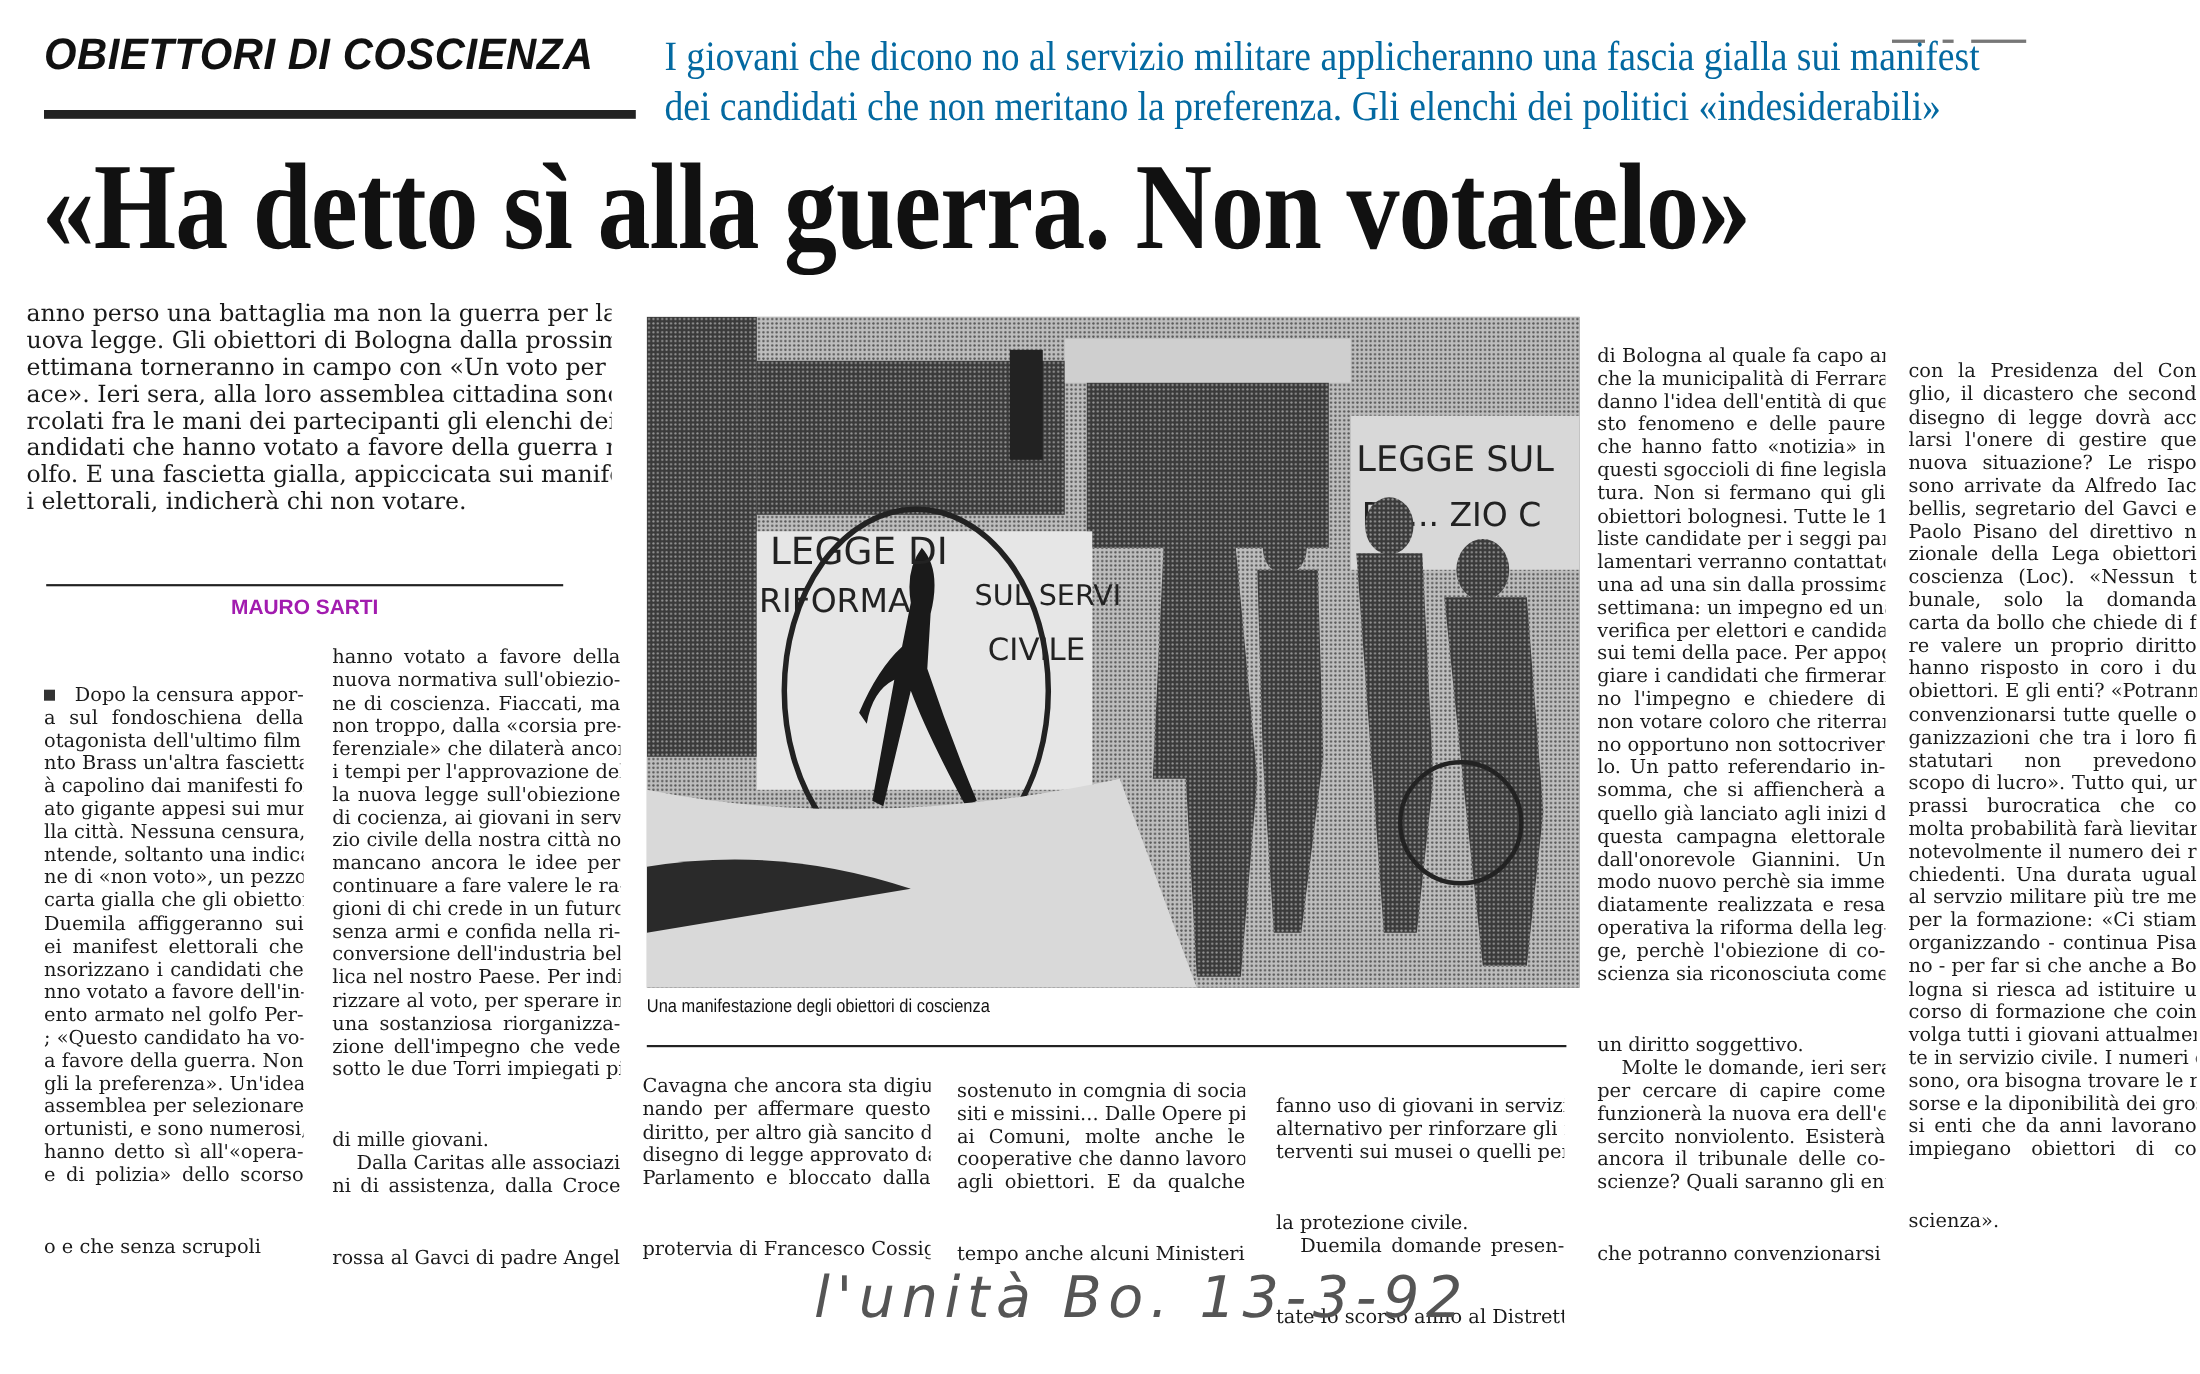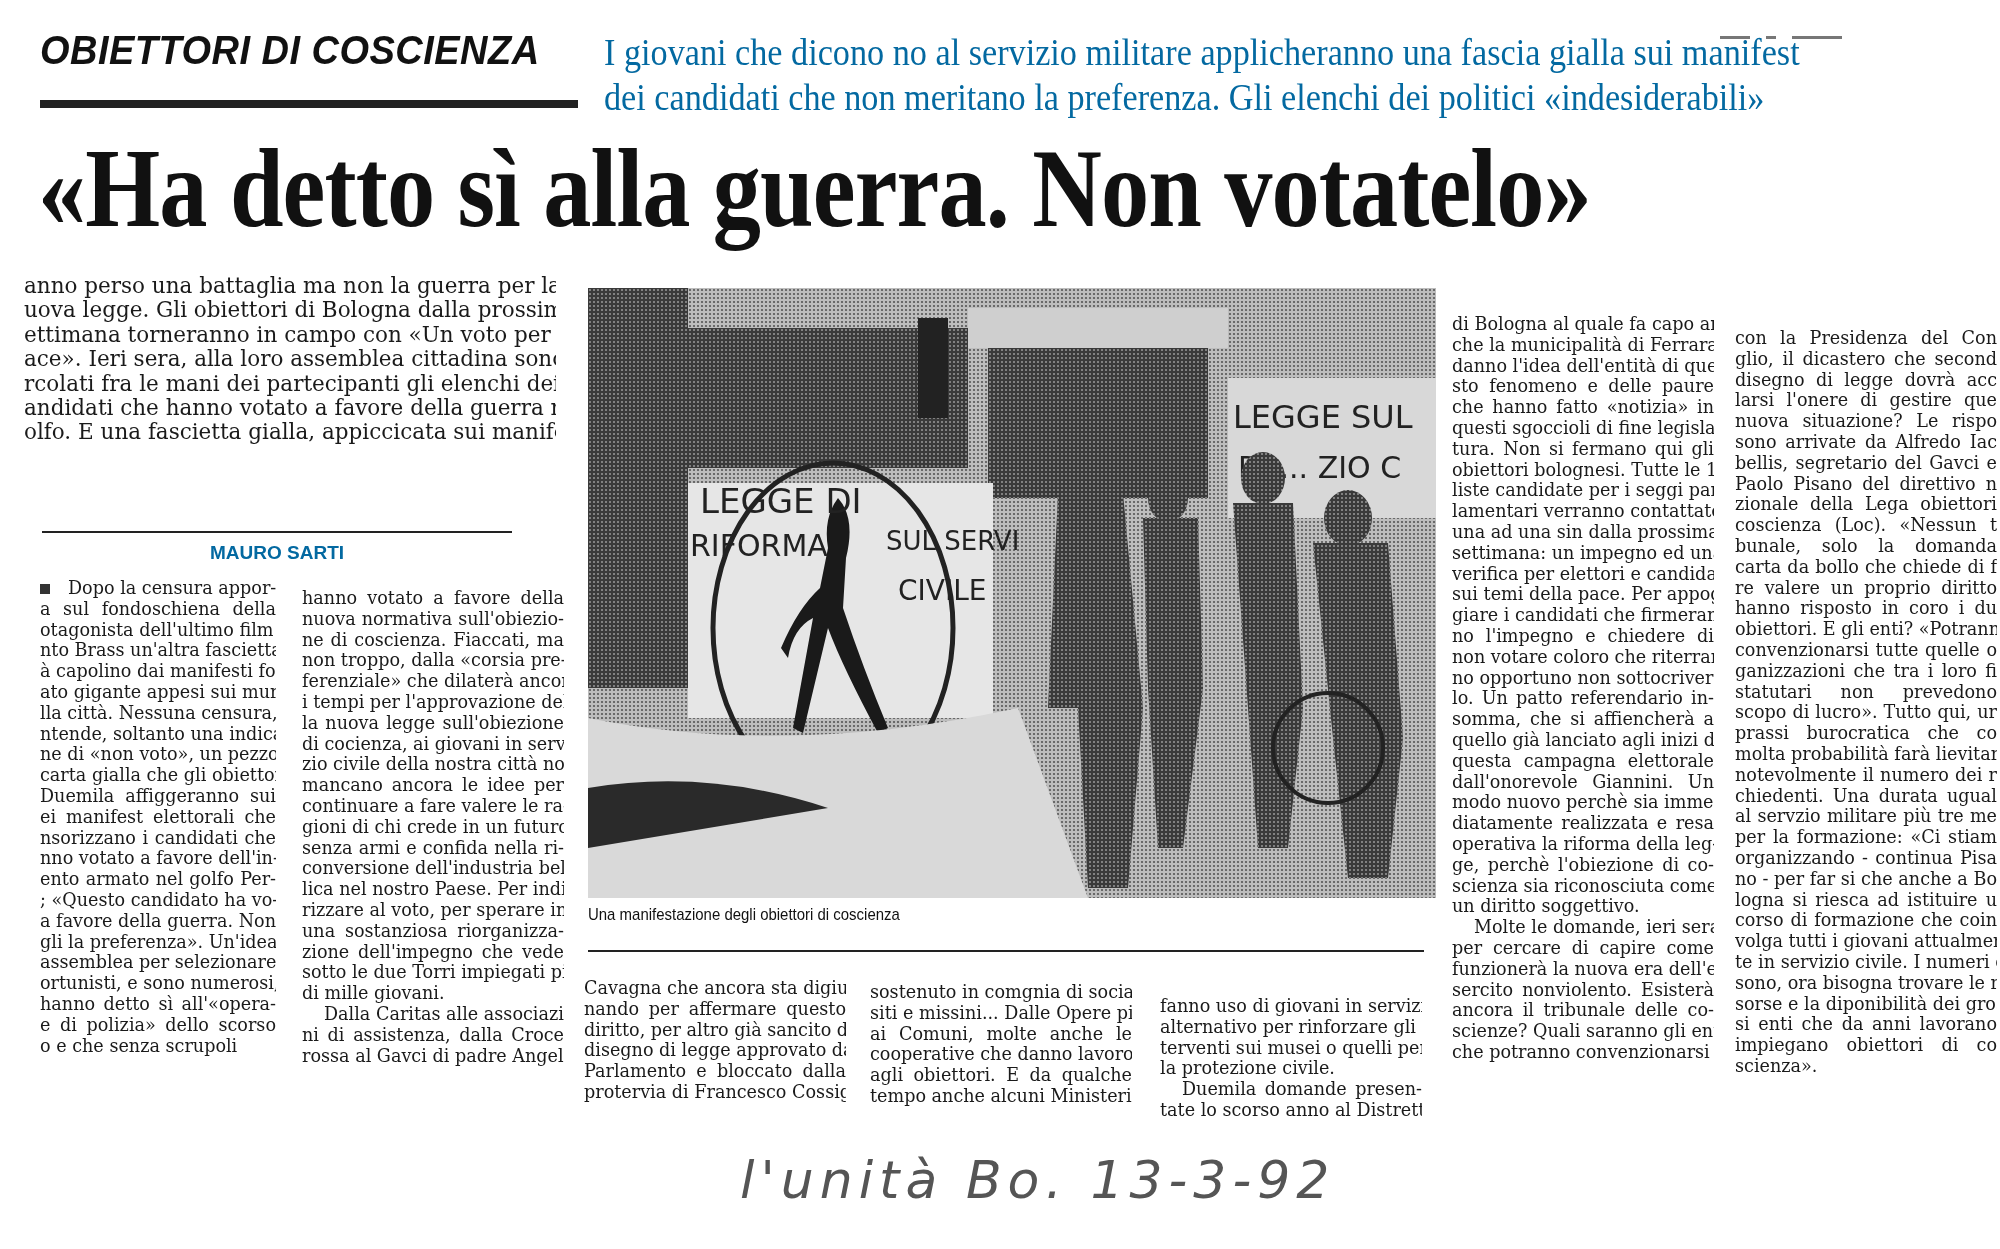--- a/index.html
+++ b/index.html
@@ -6,24 +6,24 @@
   body{width:2000px;height:1249px;position:relative;overflow:hidden;font-family:"DejaVu Serif","Liberation Serif",serif;color:#1a1a1a;}
   .abs{position:absolute;}
   .kicker{left:40px;top:28px;font-family:"Liberation Sans","DejaVu Sans",sans-serif;font-weight:bold;font-style:italic;font-size:40px;letter-spacing:0.5px;color:#111;transform:scaleX(0.95);transform-origin:left;}
   .kicker-rule{left:40px;top:100px;width:538px;height:8px;background:#222;}
   .subhead{left:604px;top:30px;width:1390px;font-family:"Liberation Serif","DejaVu Serif",serif;font-size:38px;line-height:45px;color:#0369a1;white-space:nowrap;}
   .subhead div{transform:scaleX(0.9);transform-origin:left;}
   .headline{left:38px;top:128px;font-family:"Liberation Serif","DejaVu Serif",serif;font-weight:bold;font-size:112px;line-height:120px;color:#111;white-space:nowrap;transform:scaleX(0.86);transform-origin:left;letter-spacing:-1px;}
   .lead{left:24px;top:274px;width:532px;font-family:"DejaVu Serif","Liberation Serif",serif;font-size:21.5px;line-height:24.4px;color:#1a1a1a;}
   .lead div{white-space:nowrap;overflow:hidden;}
   .byline-rule{left:42px;top:531px;width:470px;height:2px;background:#222;}
-  .byline{left:42px;top:542px;width:470px;text-align:center;font-family:"Liberation Sans","DejaVu Sans",sans-serif;font-weight:bold;font-size:19px;color:#0369a1;}
+  .byline{left:42px;top:542px;width:470px;text-align:center;font-family:"Liberation Sans","DejaVu Sans",sans-serif;font-weight:bold;font-size:19px;color:#a21caf;}
   .col{font-family:"DejaVu Serif","Liberation Serif",serif;font-size:17.6px;line-height:20.8px;color:#1a1a1a;}
   .col div{white-space:nowrap;overflow:hidden;text-align:justify;text-align-last:justify;}
-  .col div.last{text-align-last:left;}
+  .col div.last{text-align-last:left;margin-top:44px;}
   .col div.indent{padding-left:22px;}
   .photo{left:588px;top:288px;width:848px;height:610px;background:#8a8a8a;overflow:hidden;}
   .caption{left:588px;top:905px;font-family:"Liberation Sans","DejaVu Sans",sans-serif;font-size:17px;color:#111;transform:scaleX(0.88);transform-origin:left;}
   .caption-rule{left:588px;top:950px;width:836px;height:2px;background:#222;}
   .hand{left:740px;top:1150px;font-family:"DejaVu Sans","Liberation Sans",sans-serif;font-style:italic;font-size:52px;color:#555;letter-spacing:6px;font-weight:normal;}
   .edge-marks{left:1720px;top:24px;width:240px;height:4px;}
   .edge-marks span{display:inline-block;height:3px;background:#777;margin-right:16px;}
   .bullet{display:inline-block;width:10px;height:10px;background:#333;margin-right:18px;vertical-align:middle;}
 </style>
 </head>
@@ -44,20 +44,21 @@
 <div class="abs headline">«Ha detto sì alla guerra. Non votatelo»</div>
 
 <div class="abs lead">
   <div>anno perso una battaglia ma non la guerra per la</div>
   <div>uova legge. Gli obiettori di Bologna dalla prossima</div>
   <div>ettimana torneranno in campo con «Un voto per la</div>
   <div>ace». Ieri sera, alla loro assemblea cittadina sono</div>
   <div>rcolati fra le mani dei partecipanti gli elenchi dei</div>
   <div>andidati che hanno votato a favore della guerra nel</div>
   <div>olfo. E una fascietta gialla, appiccicata sui manife-</div>
+  <div>i elettorali, indicherà chi non votare.</div>
 </div>
 
 <div class="abs byline-rule"></div>
 <div class="abs byline">MAURO SARTI</div>
 
 <div class="abs col" id="col1" style="left:40px;top:578px;width:236px;">
     <div class="last"><span class="bullet"></span><span>Dopo la censura appor-</span></div>
     <div>a sul fondoschiena della</div>
     <div>otagonista dell'ultimo film di</div>
     <div>nto Brass un'altra fascietta</div>

